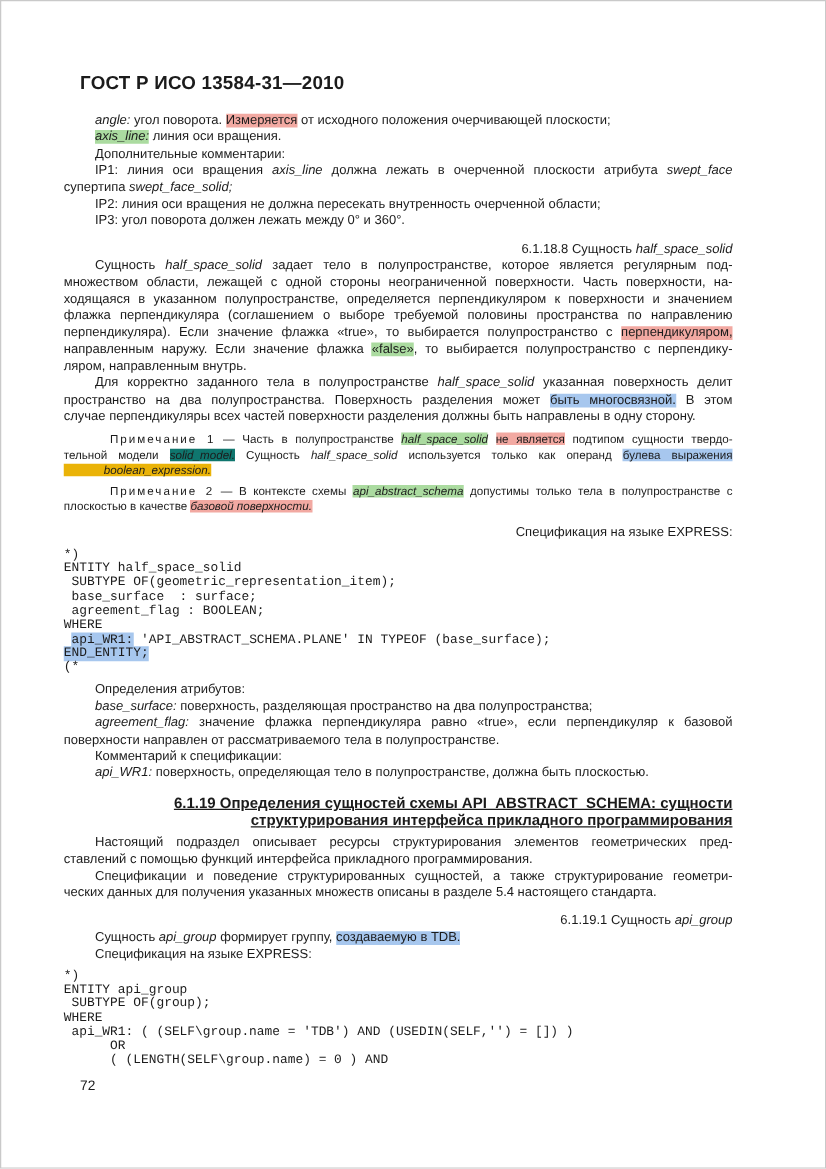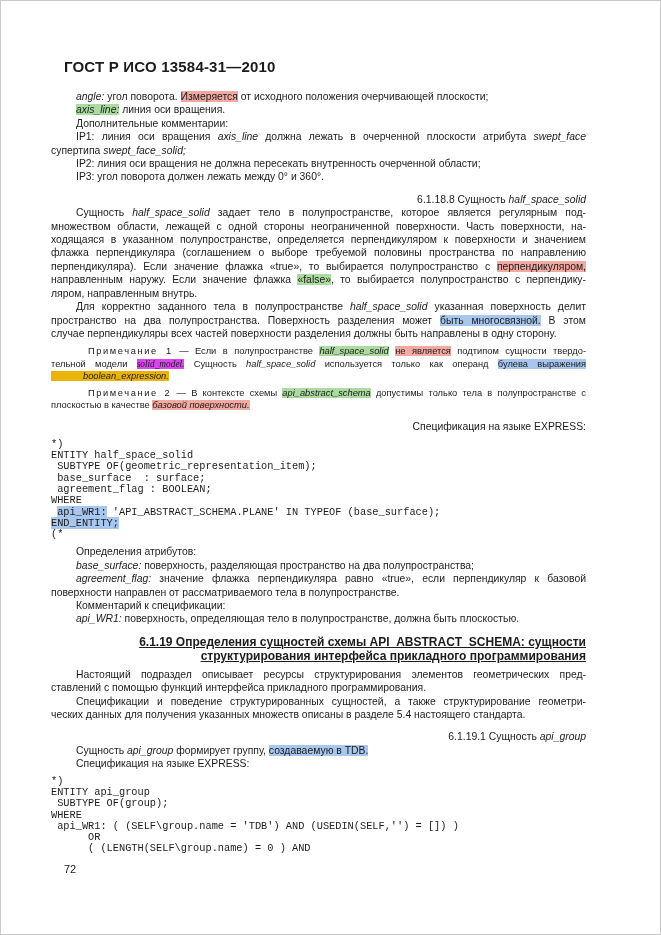--- a/index.html
+++ b/index.html
@@ -78,22 +78,22 @@
         <div class="line just"><span>перпендикуляра). Если значение флажка «true», то выбирается полупространство с </span><span style="background-color: rgb(242, 169, 162);">перпендикуляром,</span></div>
         <div class="line just"><span>направленным наружу. Если значение флажка </span><span style="background-color: rgb(171, 219, 160);">«false»</span><span>, то выбирается полупространство с перпендику-</span></div>
         <div class="line"><span>ляром, направленным внутрь.</span></div>
       </div>
       <div class="block p">
         <div class="line just first"><span>Для корректно заданного тела в полупространстве </span><span class="it">half_space_solid</span><span> указанная поверхность делит</span></div>
         <div class="line just"><span>пространство на два полупространства. Поверхность разделения может </span><span style="background-color: rgb(167, 199, 238);">быть многосвязной.</span><span> В этом</span></div>
         <div class="line"><span>случае перпендикуляры всех частей поверхности разделения должны быть направлены в одну сторону.</span></div>
       </div>
       <div class="block note sp-sm">
-        <div class="line just first"><span class="ls">Примечание 1</span><span> — Если в полупространстве </span><span class="it" style="background-color: rgb(171, 219, 160);">half_space_solid</span><span> </span><span style="background-color: rgb(242, 169, 162);">не является</span><span> подтипом сущности твердо-</span></div>
-        <div class="line just"><span>тельной модели </span><span class="it" style="background-color: #d946ef; font-family: Liberation Serif, serif;">solid_model.</span><span> Сущность </span><span class="it">half_space_solid</span><span> используется только как операнд </span><span style="background-color: rgb(167, 199, 238);">булева выражения</span></div>
+        <div class="line just first"><span class="ls">Примечание 1</span><span> — Часть в полупространстве </span><span class="it" style="background-color: rgb(171, 219, 160);">half_space_solid</span><span> </span><span style="background-color: rgb(242, 169, 162);">не является</span><span> подтипом сущности твердо-</span></div>
+        <div class="line just"><span>тельной модели </span><span class="it" style="background-color: #0f766e;">solid_model.</span><span> Сущность </span><span class="it">half_space_solid</span><span> используется только как операнд </span><span style="background-color: rgb(167, 199, 238);">булева выражения</span></div>
         <div class="line"><span class="it" style="background-color: #eab308; padding-left: 32px;">boolean_expression.</span></div>
       </div>
       <div class="block note sp-sm">
         <div class="line just first"><span class="ls">Примечание 2</span><span> — В контексте схемы </span><span class="it" style="background-color: rgb(171, 219, 160);">api_abstract_schema</span><span> допустимы только тела в полупространстве с</span></div>
         <div class="line"><span>плоскостью в качестве </span><span class="it" style="background-color: rgb(242, 169, 162);">базовой поверхности.</span></div>
       </div>
       <div class="block p sp-md">
         <div class="line first"><span>Спецификация на языке EXPRESS:</span></div>
       </div>
       <div class="block code sp-sm">

